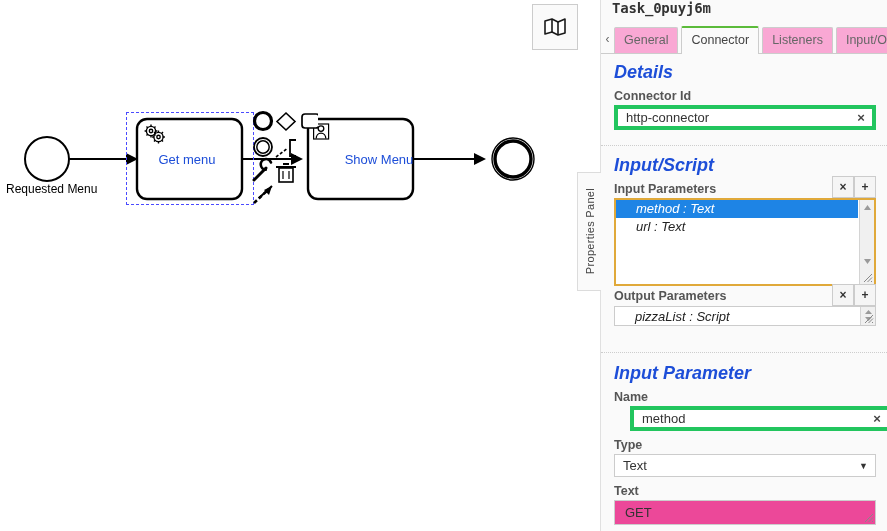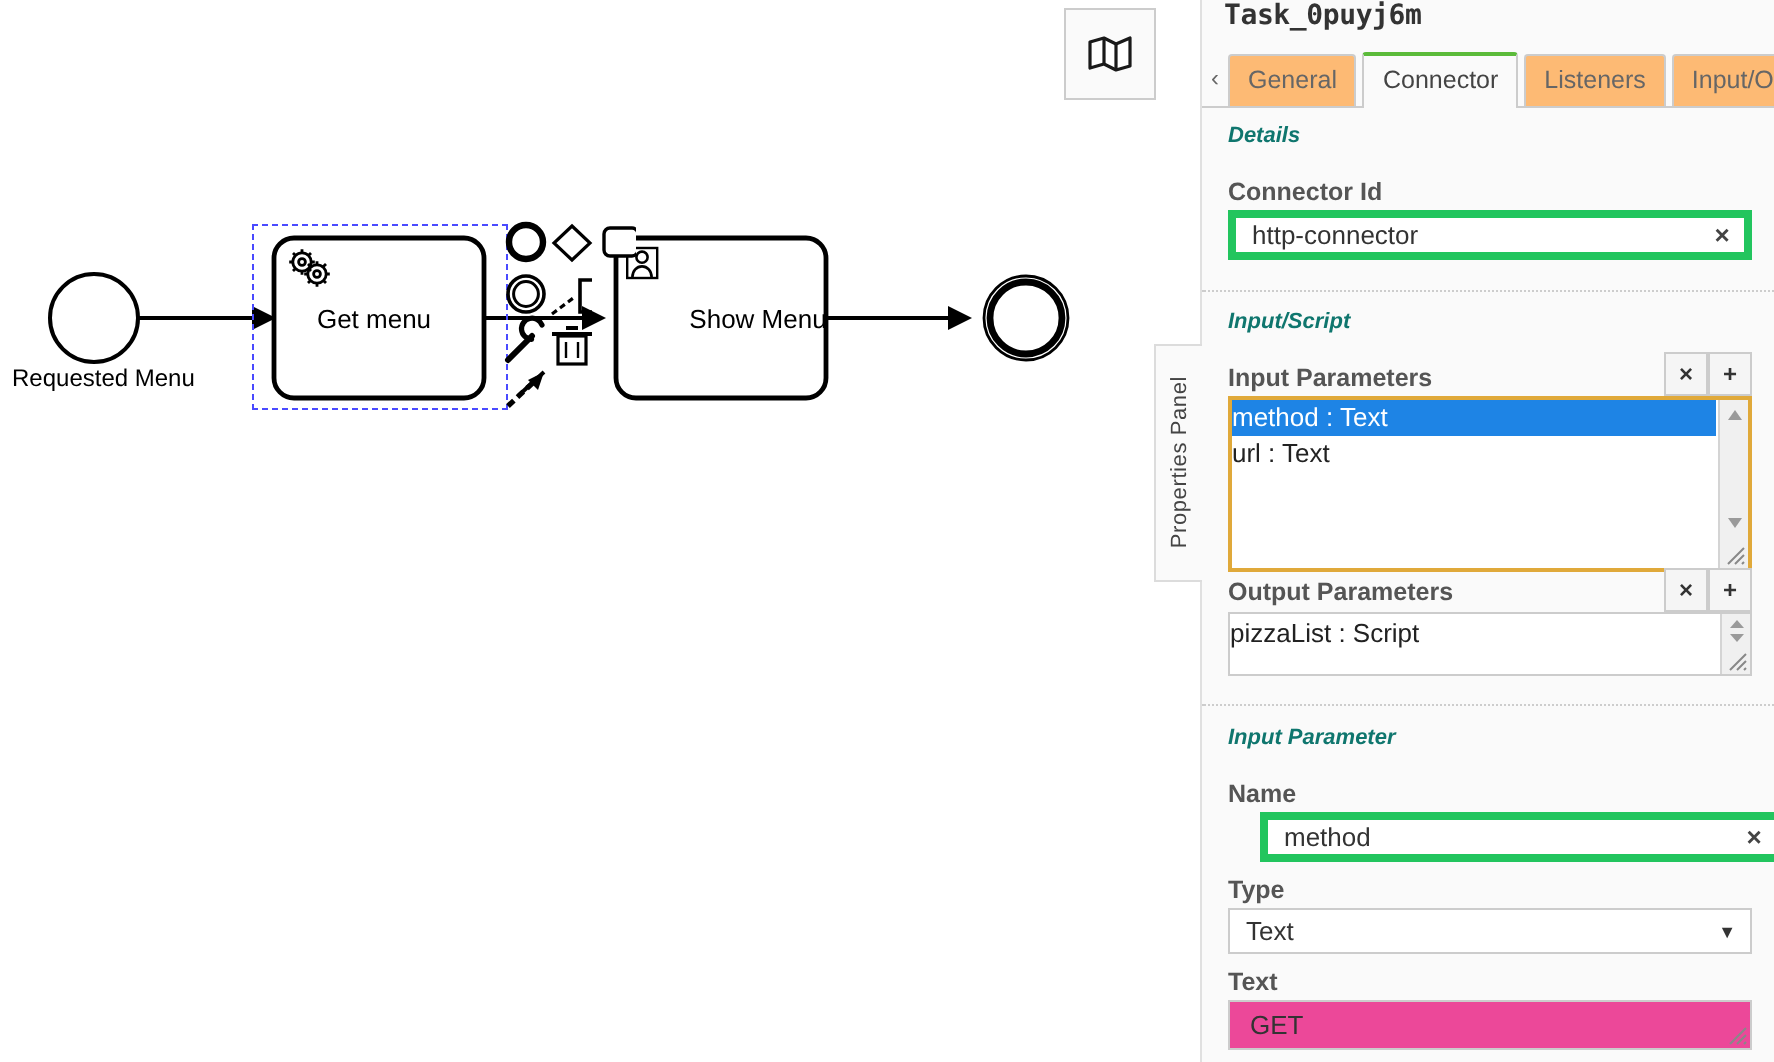--- a/index.html
+++ b/index.html
@@ -53,21 +53,21 @@
     left: 6px; top: 182px;
     font-size: 12px;
     color: #000;
     white-space: nowrap;
     font-family: "Liberation Sans", sans-serif;
   }
 
   .task-label {
     position: absolute;
     font-size: 13px;
-    color: #000000;
+    color: #1d4ed8;
     text-align: center;
     font-family: "Liberation Sans", sans-serif;
   }
   #label-get-menu { left: 132px; top: 152px; width: 110px; }
   #label-show-menu { left: 325px; top: 152px; width: 108px; }
 
   .selection-box {
     position: absolute;
     left: 126px; top: 112px;
     width: 128px; height: 93px;
@@ -145,21 +145,21 @@
     flex: 0 0 auto;
     user-select: none;
   }
   .tab {
     height: 26px;
     line-height: 25px;
     padding: 0 9px;
     margin-right: 3px;
     font-size: 12.5px;
     color: #666;
-    background: #fdba74;
+    background: #f9a8d4;
     border: 1px solid #cccccc;
     border-bottom: none;
     box-sizing: border-box;
     white-space: nowrap;
     flex: 0 0 auto;
     border-radius: 2px 2px 0 0;
   }
   .tab.active {
     background: #fafafa;
     color: #444;
@@ -168,24 +168,24 @@
     line-height: 25px;
     margin-bottom: -1px;
   }
   .tab.clipped { overflow: hidden; }
   .group-sep {
     position: absolute;
     left: 0; width: 286px;
     border-top: 1px dotted #cdcdcd;
   }
   .group-title {
-    font-size: 11px;
+    font-size: 18px;
     font-weight: bold;
     font-style: italic;
-    color: #0f766e;
+    color: #1d4ed8;
     position: absolute;
   }
   .field-label {
     position: absolute;
     font-size: 12.5px;
     color: #555;
     font-weight: bold;
   }
 
   .text-input {
@@ -224,23 +224,24 @@
     position: absolute;
     background: #ffffff;
     border: 1px solid #cccccc;
     box-sizing: border-box;
     overflow: hidden;
   }
   .list-box.focused { border: 2px solid #e0a93a; }
   .list-item {
     font-size: 13px;
     color: #222;
-    padding: 1px 0;
+    padding: 1px 20px;
     line-height: 16px;
     white-space: nowrap;
+    font-style: italic;
   }
   .list-item.selected {
     background: #1e84e5;
     color: #ffffff;
   }
   .list-scroll {
     position: absolute;
     right: 0; top: 0;
     width: 15px; height: 100%;
     background: #f0f0f0;
@@ -435,21 +436,21 @@
     </div>
     <svg class="resize-grip" width="12" height="12" viewBox="0 0 12 12">
       <path d="M11 3 L3 11 M11 6.5 L6.5 11 M11 10 L10 11" stroke="#888" stroke-width="1"></path>
     </svg>
   </div>
 
   <div class="field-label" style="left:13px; top:289px;">Output Parameters</div>
   <div class="btn-box" style="left:231px; top:284px;">×</div>
   <div class="btn-box" style="left:253px; top:284px;">+</div>
 
-  <div class="list-box" style="left:13px; top:306px; width:262px; height:32px;">
+  <div class="list-box" style="left:13px; top:306px; width:262px; height:20px;">
     <div style="position:absolute; left:0; top:1px; right:16px;">
       <div class="list-item">pizzaList : Script</div>
     </div>
     <div style="position:absolute; right:0; top:0; width:15px; height:100%; background:#f0f0f0; border-left:1px solid #d4d4d4; box-sizing:border-box;">
       <svg width="15" height="16" viewBox="0 0 15 16" style="position:absolute;top:1px;left:0;">
         <polygon points="7.5,2 11,6 4,6" fill="#9a9a9a"></polygon>
         <polygon points="7.5,13 4,9 11,9" fill="#9a9a9a"></polygon>
       </svg>
     </div>
     <svg class="resize-grip" width="12" height="12" viewBox="0 0 12 12">

